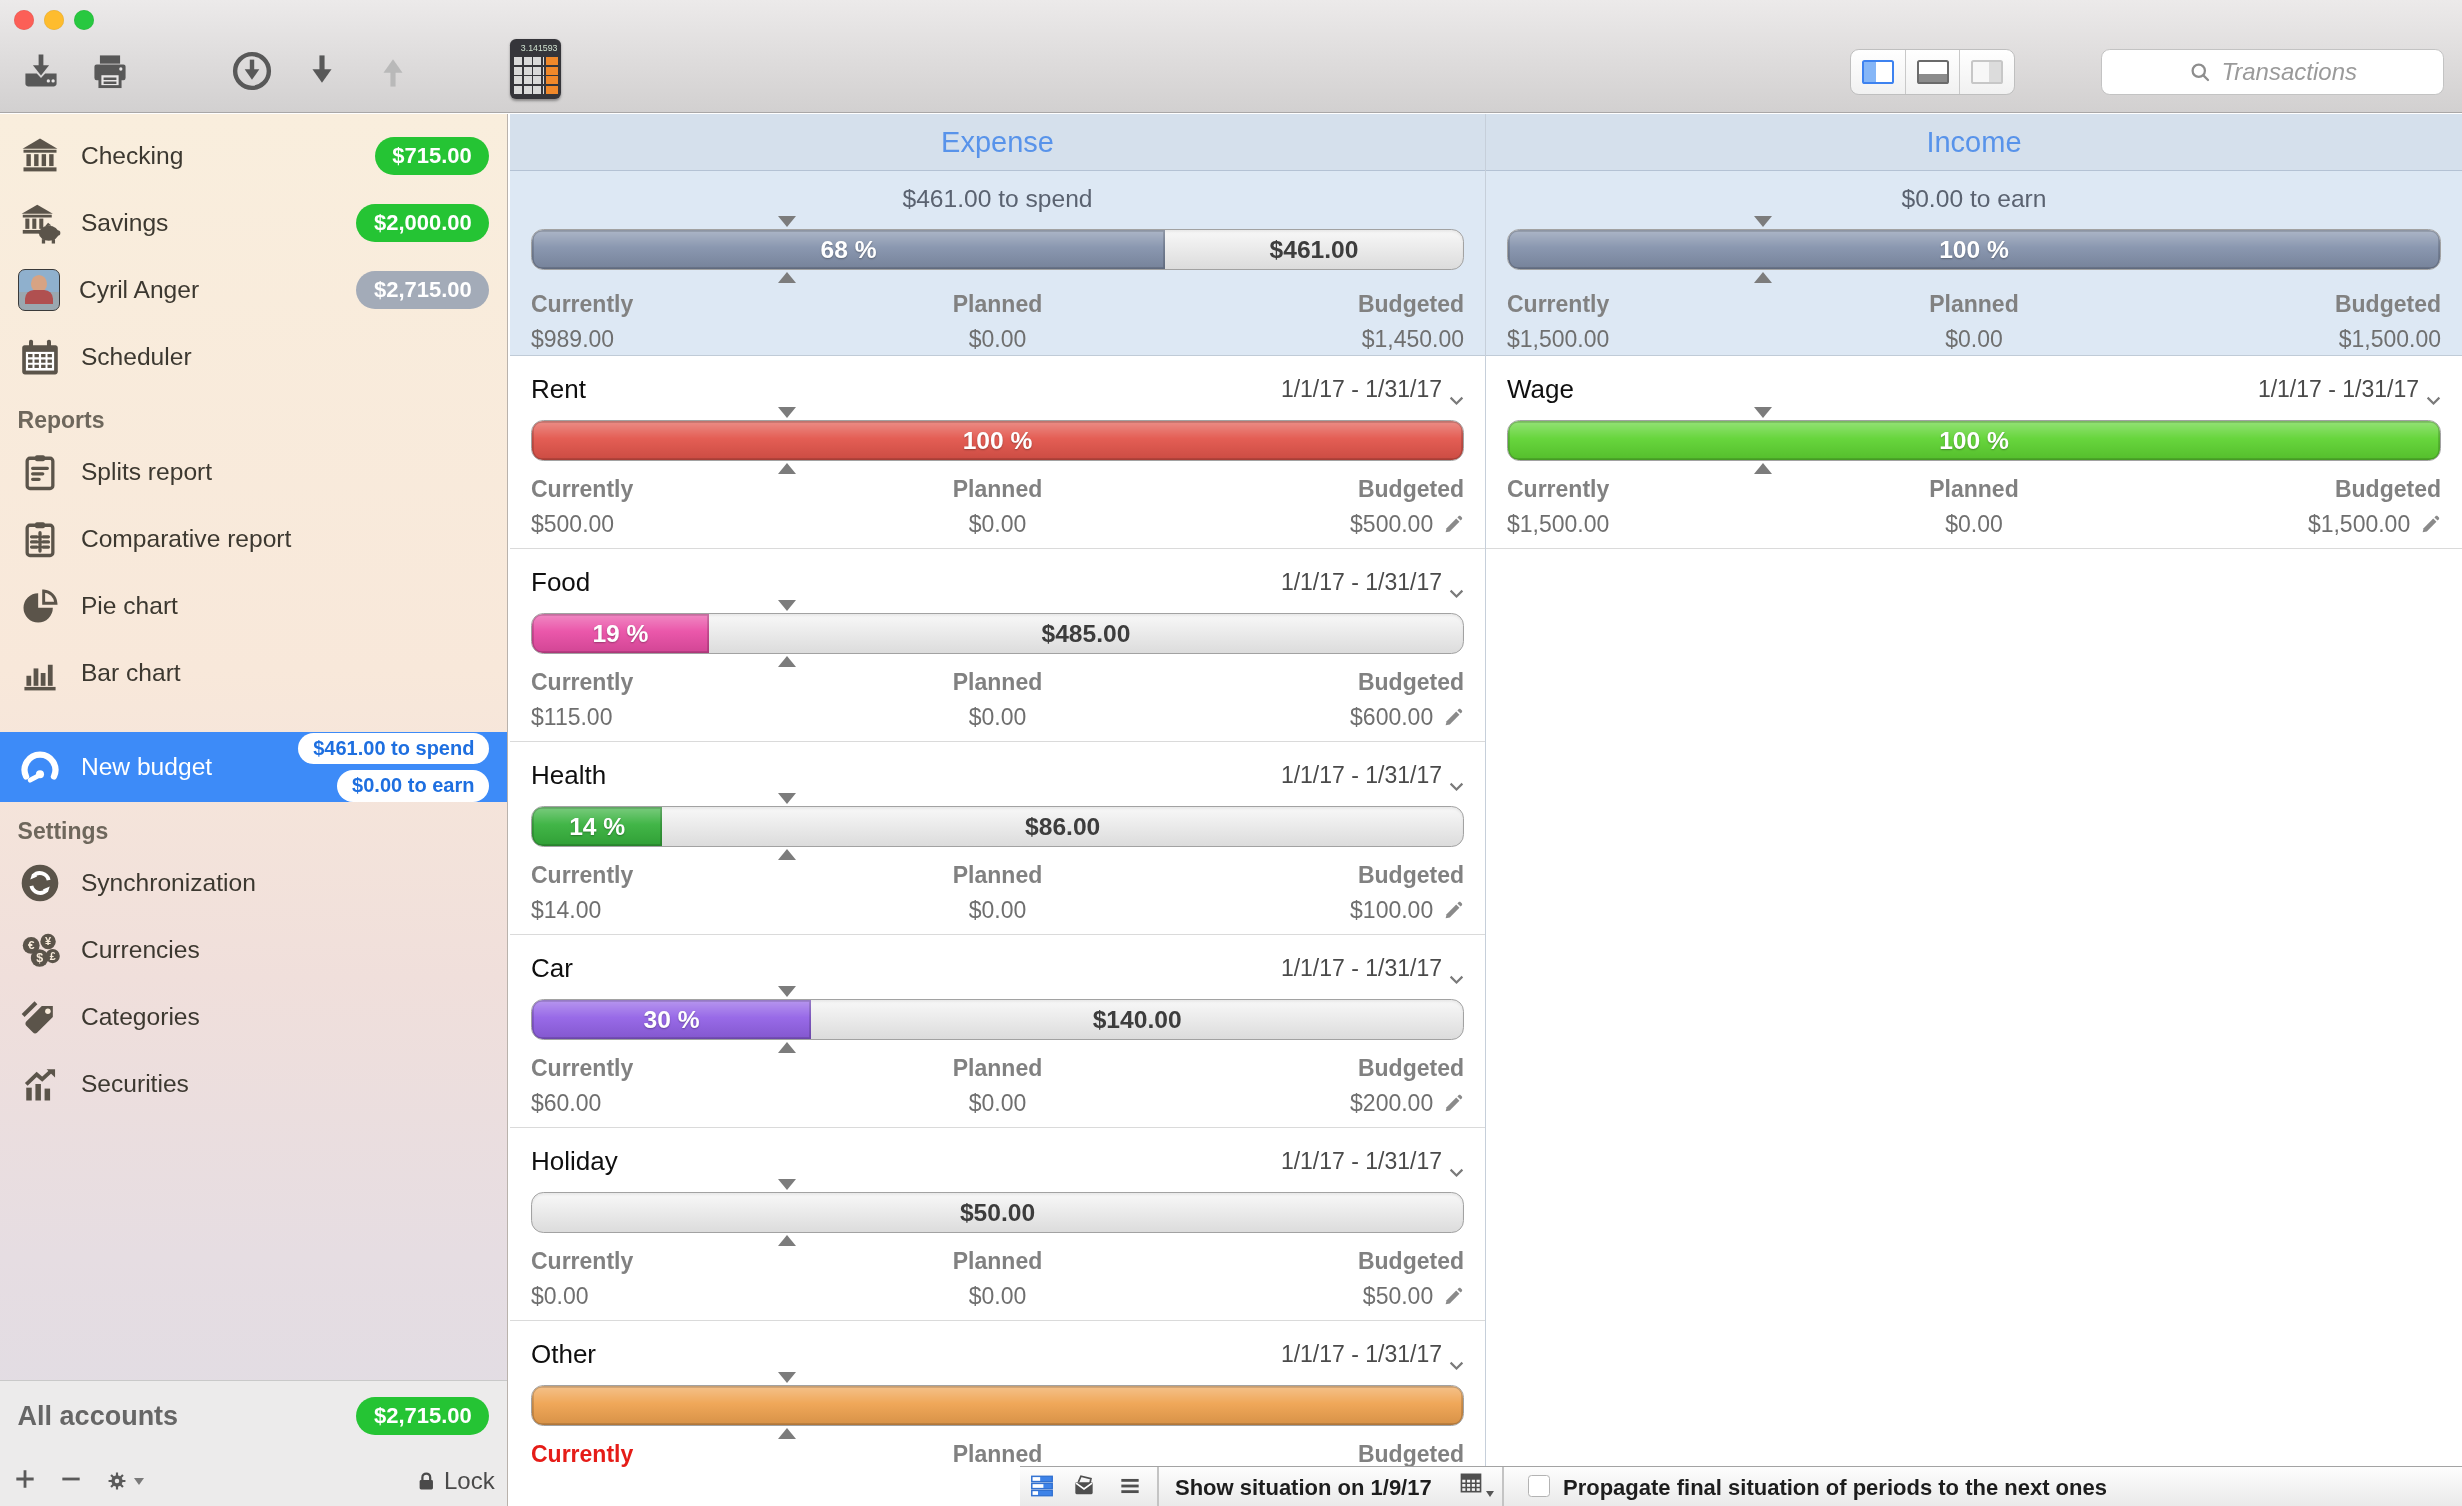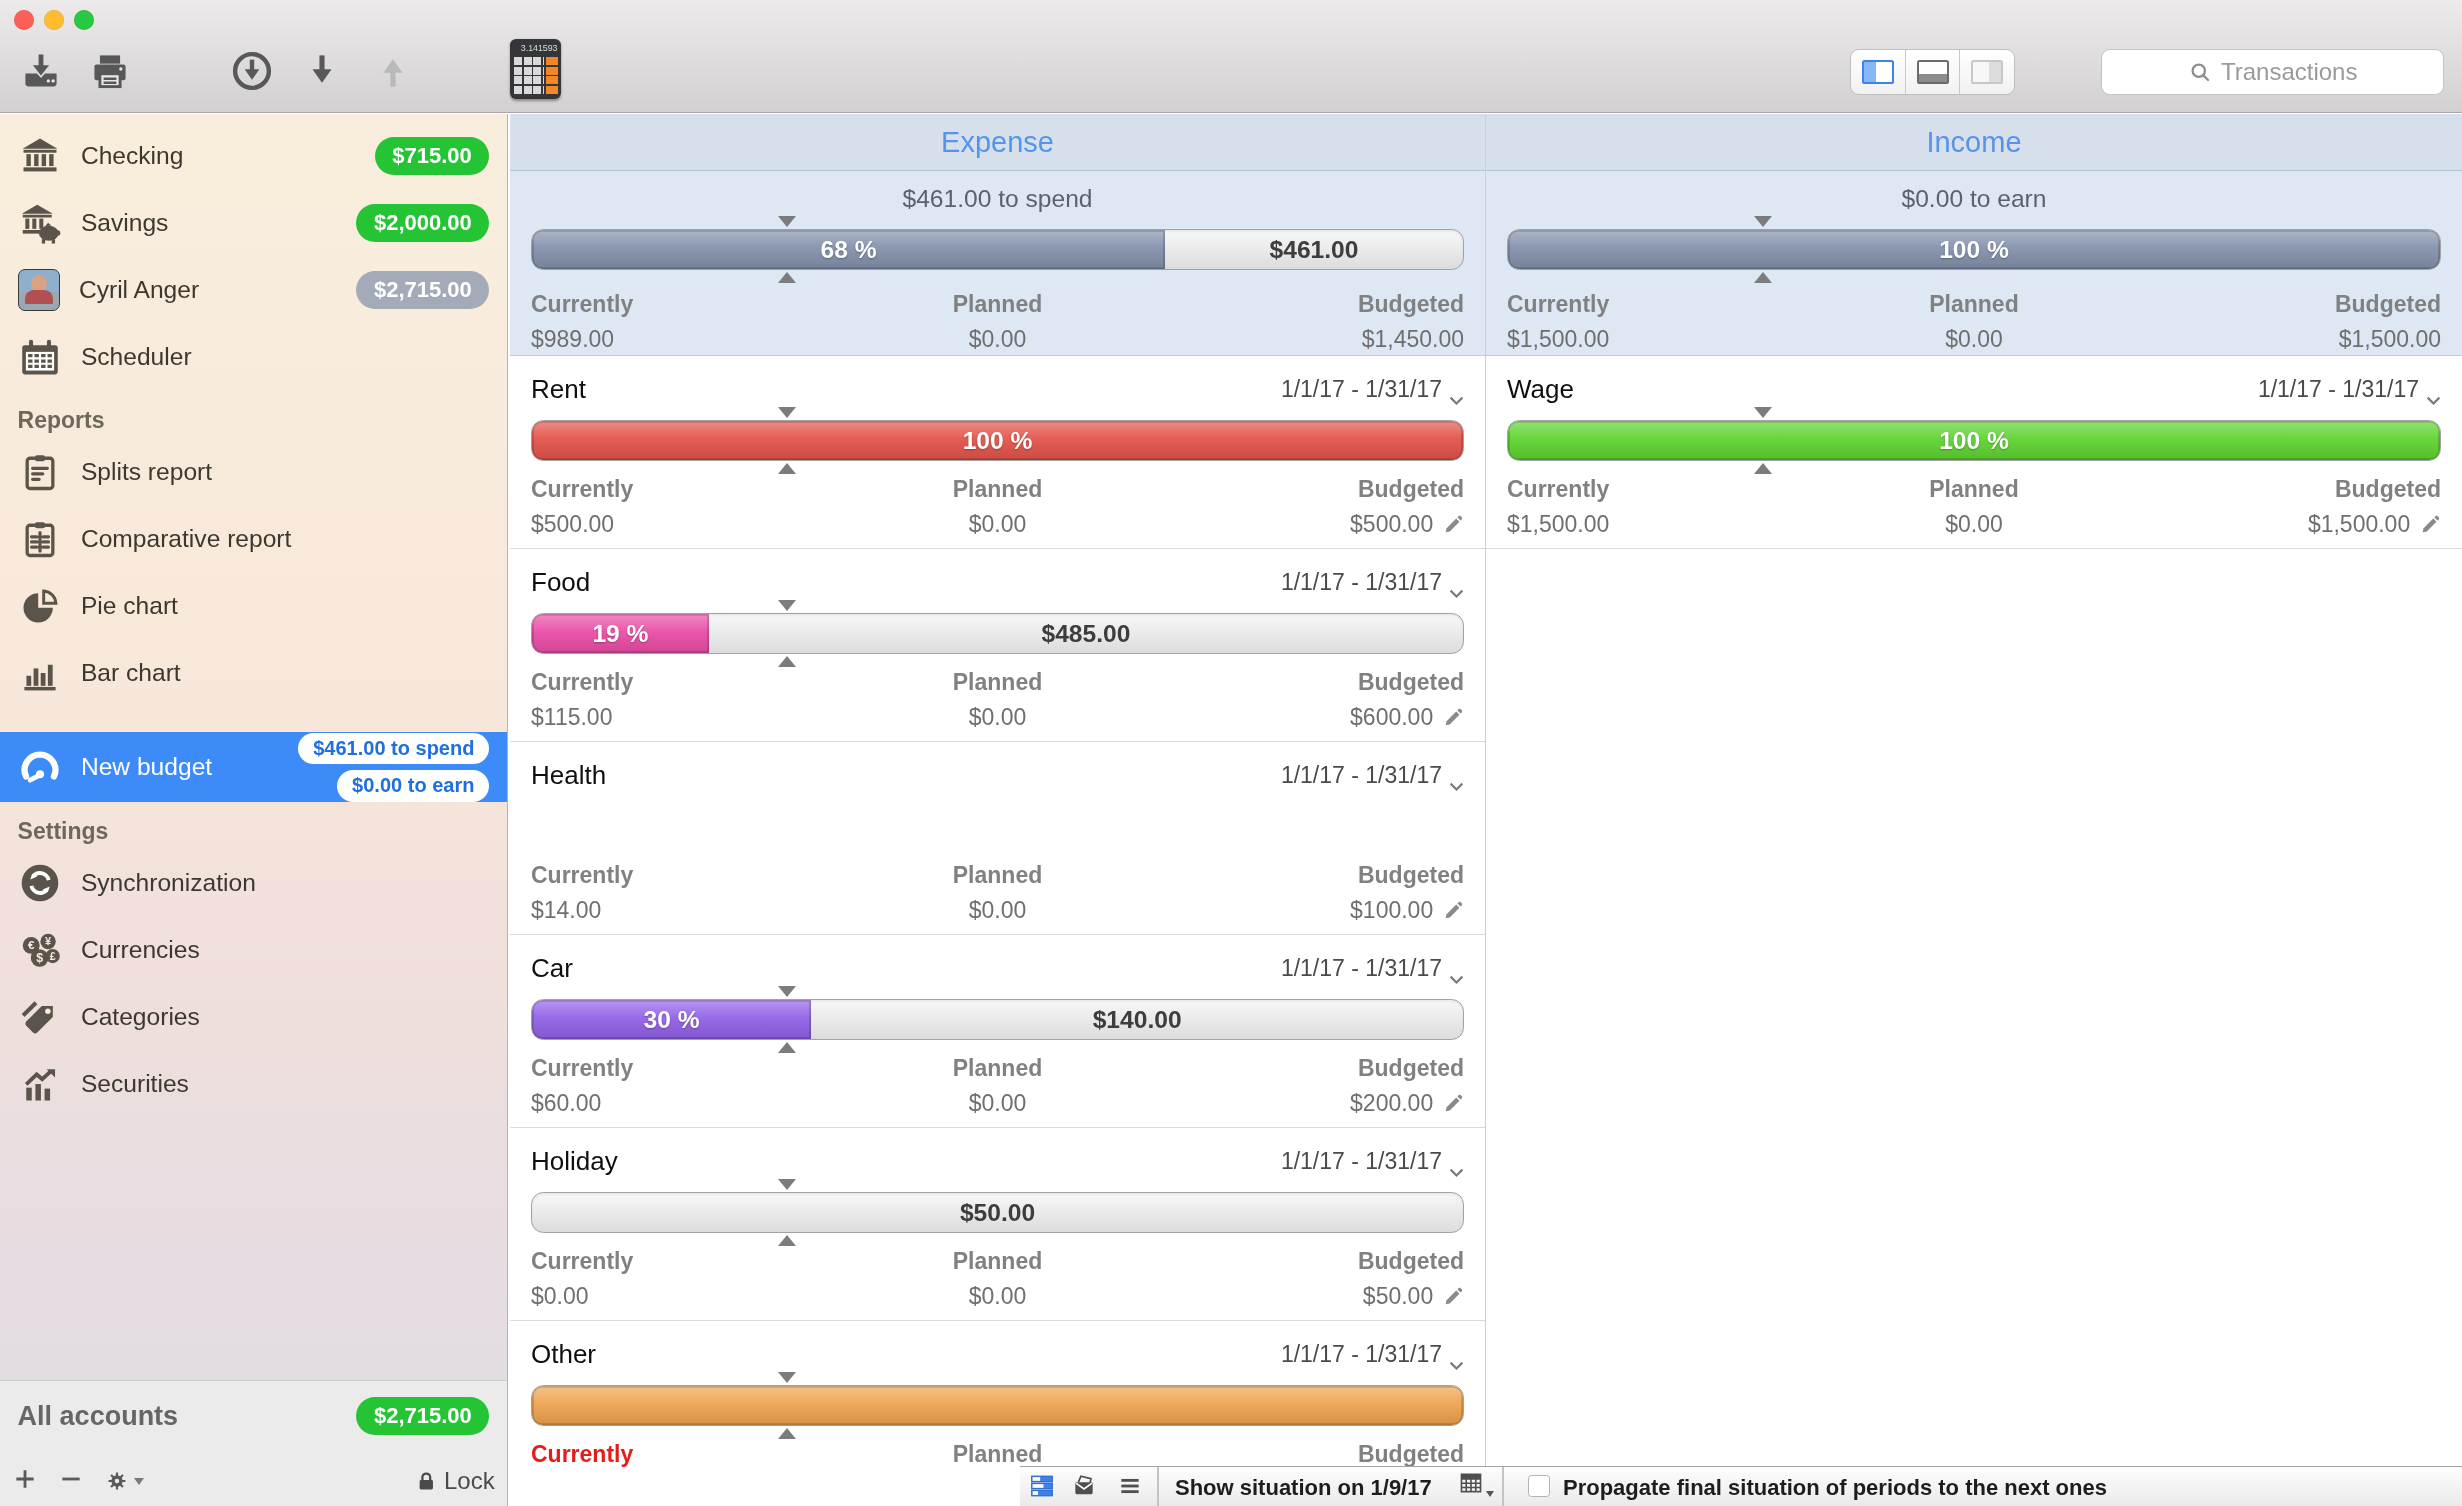--- a/index.html
+++ b/index.html
@@ -42,21 +42,21 @@
   .seg-a .segbox{border-color:#3d82f0;}
   .seg-a .segfill{position:absolute;left:0;top:0;bottom:0;width:42%;background:#85b6f7;}
   .seg-b .segfill{position:absolute;left:0;right:0;bottom:0;height:42%;background:#8c8c8c;}
   .seg-c .segbox{border-color:#c7c7c7;background:#f7f7f7;}
   .seg-c .segfill{position:absolute;right:0;top:0;bottom:0;width:42%;background:#dcdcdc;}
 
   .search{position:absolute;left:2101px;top:49px;width:343px;height:46px;background:#fff;border:1.8px solid #c3c3c3;
           border-radius:8.8px;box-sizing:border-box;display:flex;align-items:center;justify-content:center;gap:8.8px;}
   .search .icn{width:24.6px;height:24.6px;color:#8d8d8d;}
   .search .icn svg{width:24.6px;height:24.6px;}
-  .search-ph{font-size:24px;color:#9a9a9a;}
+  .search-ph{font-size:24px;color:#9a9a9a;font-style:italic;}
 
   
   .sidebar{position:absolute;left:0;top:114px;width:508px;bottom:0;box-sizing:border-box;
            background:linear-gradient(180deg,#f9eedd 0%,#f8e8da 40%,#f0dfdb 62%,#e6dde2 82%,#dfdce4 100%);
            border-right:1.8px solid #b9b2ac;}
   .sb-scroll{position:absolute;top:0;left:0;right:0;bottom:125px;overflow:hidden;padding-top:8.8px;}
   .sb-header{height:35px;line-height:35px;padding:0 17.6px;font-weight:bold;font-size:23px;color:#6e675c;}
   .sb-section.m1{margin-top:12.3px;} .sb-section.m2{margin-top:26px;} .sb-section.m3{margin-top:12.3px;}
   .sb-item{display:flex;align-items:center;height:67px;padding:0 17.6px;}
   .sb-item.selected{height:70px;background:#3d8bf8;}
@@ -537,20 +537,29 @@
             </div>
             <div class="brow">
               <div class="brow-head">
                 <span class="bname">Health</span>
                 <span class="bperiod">
                   <span>1/1/17 - 1/31/17</span>
                   <span class="caret"><svg viewBox="0 0 14 9" fill="none" stroke="currentColor" stroke-width="2">
                       <path d="M1.5 1.5 7 7l5.5-5.5"></path>
                     </svg></span>
                 </span>
+              </div>
+              <div class="bar-wrap">
+                <span class="marker down" style="left: calc(27.5% - 9.7px);"></span>
+                <div class="bar">
+                  <div class="bar-fill" style="width: 14%; background-color: rgb(54, 177, 60);"></div>
+                  <div class="bar-label fill-label" style="left: 0px; width: 14%;">14 %</div>
+                  <div class="bar-label rem-label" style="left: 14%; width: 86%;">$86.00</div>
+                </div>
+                <span class="marker up" style="left: calc(27.5% - 9.7px);"></span>
               </div>
               <div class="stats">
                 <div class="cell l">
                   <div class="slabel">Currently</div>
                   <div class="svalue">
                     <span>$14.00</span>
                   </div>
                 </div>
                 <div class="cell c">
                   <div class="slabel">Planned</div>

